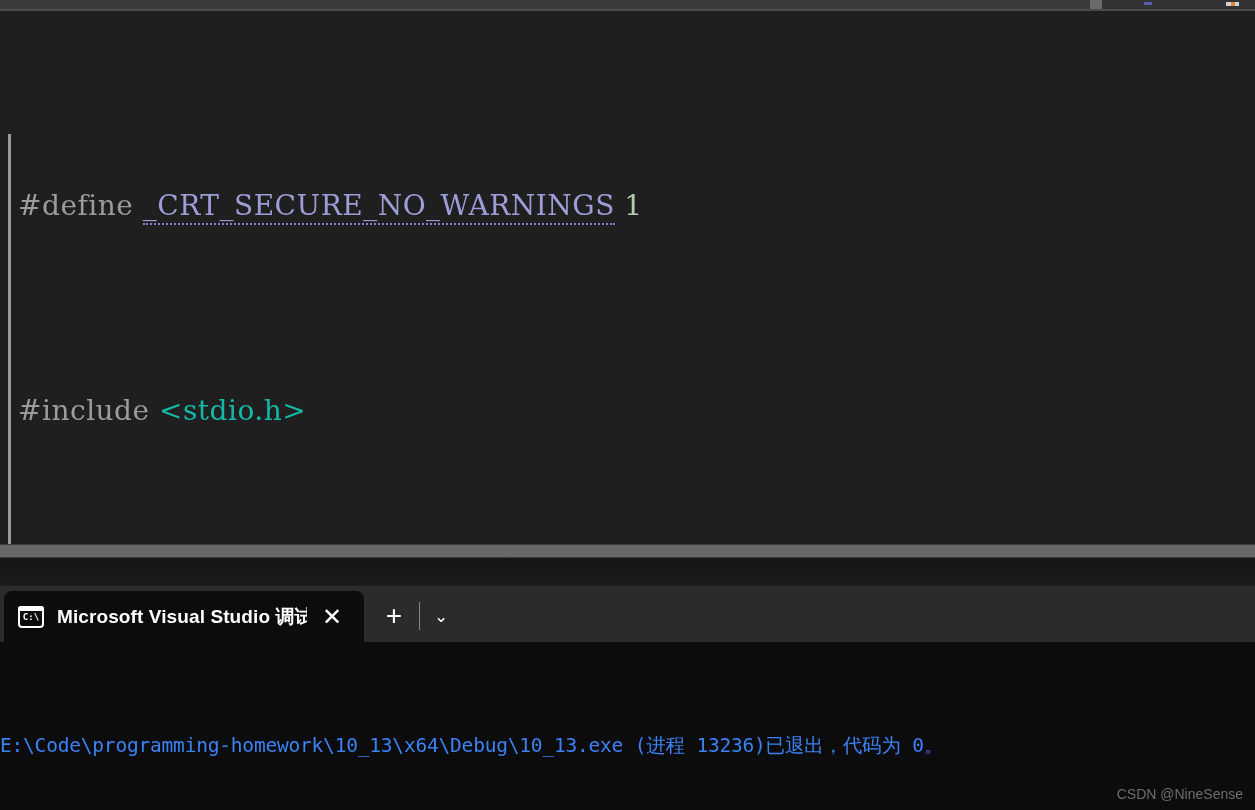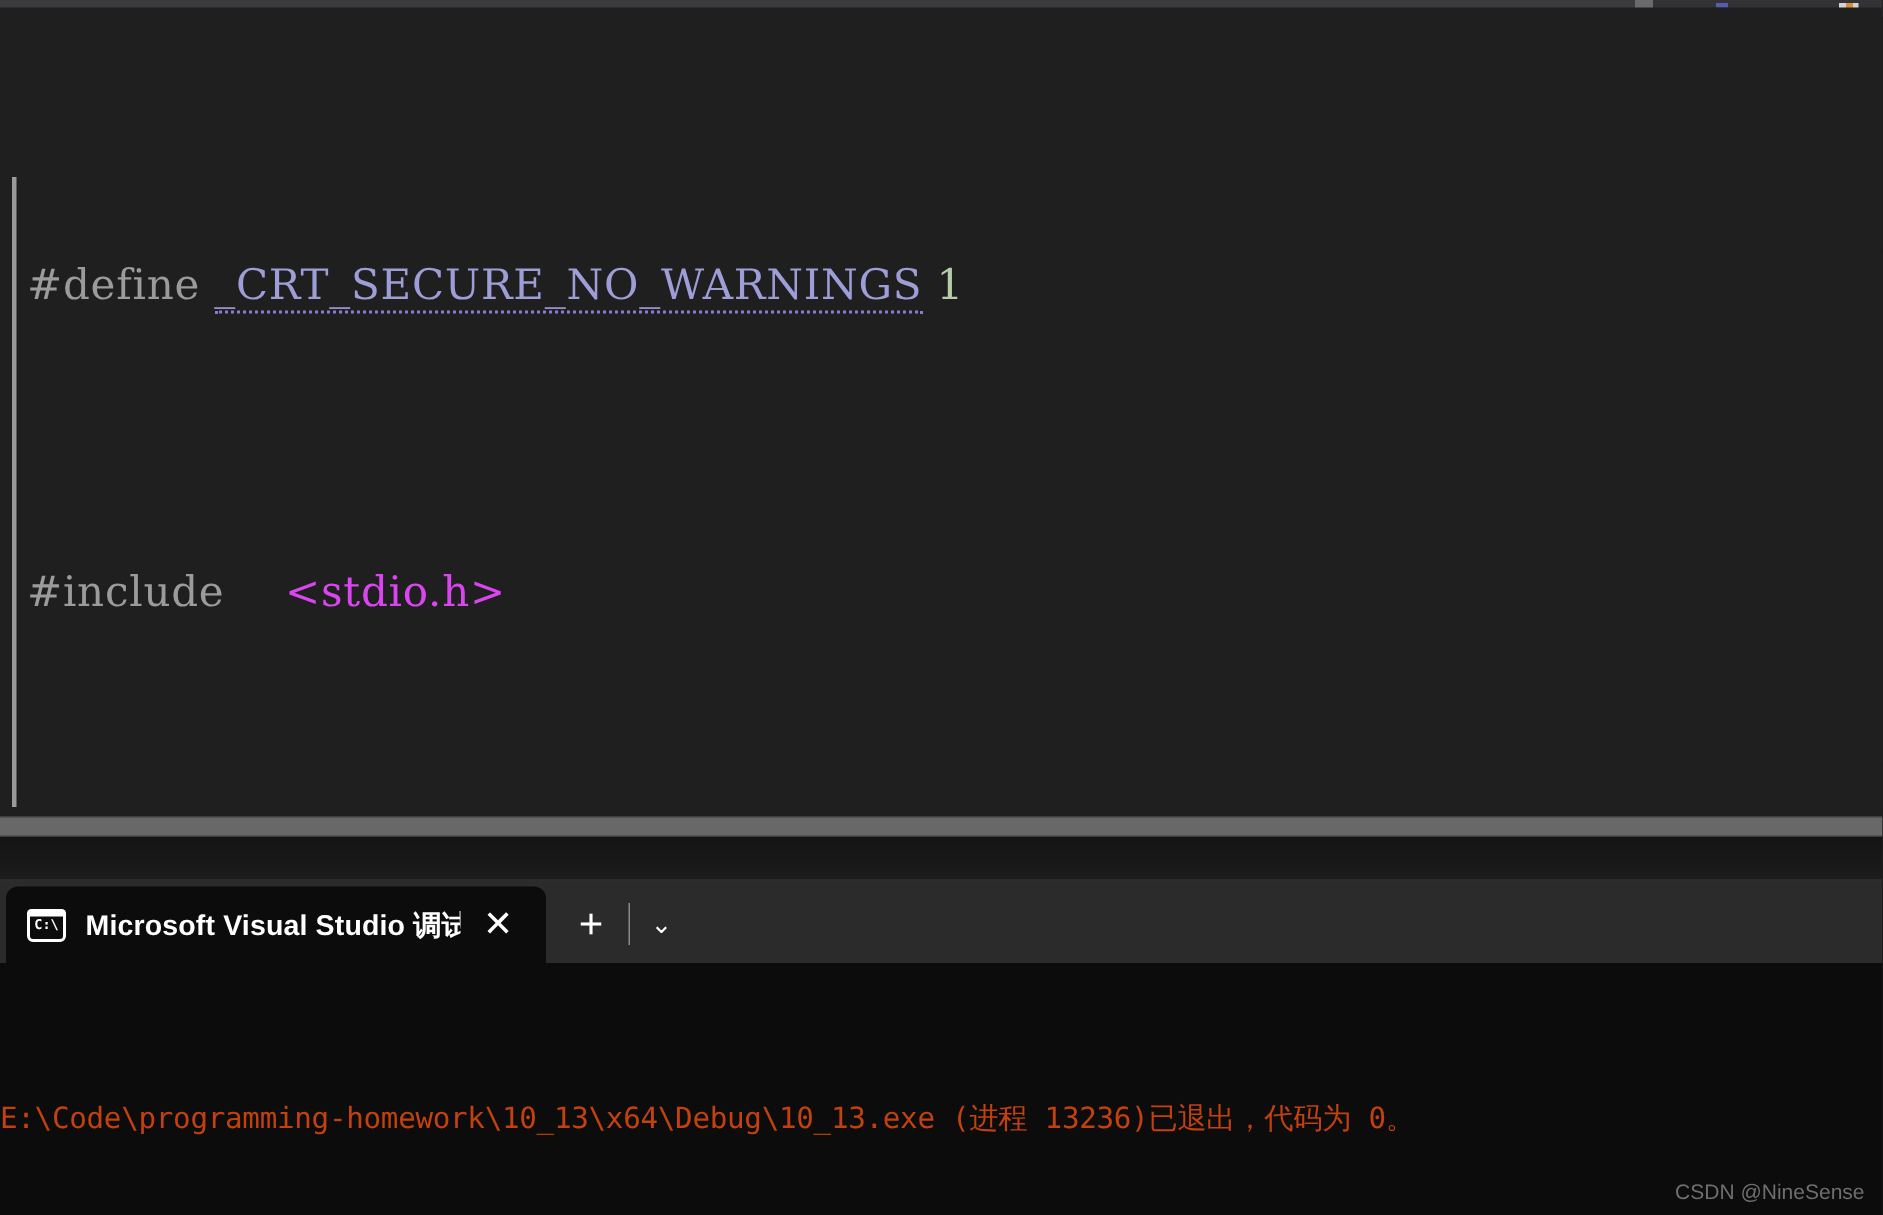--- a/index.html
+++ b/index.html
@@ -16,37 +16,37 @@
   .top-sliver .seg-a { position: absolute; left: 0; top: 0; width: 1090px; height: 9px; background: #3b3b3d; }
   .top-sliver .seg-gap { position: absolute; left: 1090px; top: 0; width: 12px; height: 9px; background: #6a6a6c; }
   .top-sliver .seg-b { position: absolute; left: 1102px; top: 0; width: 153px; height: 9px; background: #333335; }
   .top-sliver .dot-blue { position: absolute; left: 1144px; top: 2px; width: 8px; height: 3px; background: #5a5ab0; }
   .top-sliver .dot-orange { position: absolute; left: 1226px; top: 2px; width: 13px; height: 4px;
       background: linear-gradient(90deg,#cfd3d8 0 35%, #d98d3a 35% 70%, #cfd3d8 70% 100%); }
   .top-sliver .underline { position: absolute; left: 0; top: 9px; width: 1255px; height: 2px; background: #4a4a4c; }
 
   
   .editor {
-    position: absolute; left: 0; top: 5px; width: 1255px; height: 533px;
+    position: absolute; left: 0; top: 21px; width: 1255px; height: 533px;
     background: #1f1f1f; overflow: hidden;
   }
   .gutter-line { position: absolute; left: 8px; top: 113px; width: 3px; height: 420px; background: #9a9a9a; }
 
   .code {
     position: absolute; left: 0; top: 0; width: 1255px;
     font-family: "DejaVu Serif", "Liberation Serif", serif;
     font-size: 28px; line-height: 41px; letter-spacing: .5px;
     white-space: pre;
   }
   .ln { position: relative; height: 41px; padding-left: 18px; }
   .ln .txt { position: relative; z-index: 2; }
 
   
   .c-pre      { color: #9b9b9b; }
-  .c-inc      { color: #d946ef; margin-left: 31px; }
+  .c-inc      { color: #14b8a6; }
   .c-num      { color: #b5cea8; }
   .c-macro    { color: #9d9dd8; }
 
   .squiggle {
     border-bottom: 2px dotted #8a7ad0;
     padding-bottom: 1px;
   }
 
   
   .h-scroll { position: absolute; left: 0; top: 544px; width: 1255px; height: 14px; background: #3e3e42; }
@@ -88,21 +88,21 @@
   .tab-sep { position: absolute; left: 419px; top: 14px; width: 1px; height: 28px; background: #8a8a8a; }
   .tab-chevron {
     position: absolute; left: 424px; top: 15px; width: 34px; height: 28px;
     color: #ffffff; font-size: 17px; line-height: 28px; text-align: center;
   }
 
   .term-body {
     position: absolute; left: 0; top: 54px; width: 1255px; height: 168px;
     background: #0c0c0c; padding: 26px 0 0 0;
     font-family: "DejaVu Sans Mono", "Liberation Mono", monospace;
-    font-size: 19.5px; line-height: 31px; color: #c2410c; white-space: pre;
+    font-size: 19.5px; line-height: 31px; color: #3b82f6; white-space: pre;
     letter-spacing: -0.2px;
   }
   .term-line { padding-left: 0px; }
   .watermark {
     position: absolute; right: 12px; bottom: 8px;
     color: #6e6e6e; font-size: 14px; font-family: Liberation Sans, sans-serif;
   }
 </style>
 </head>
 <body>

